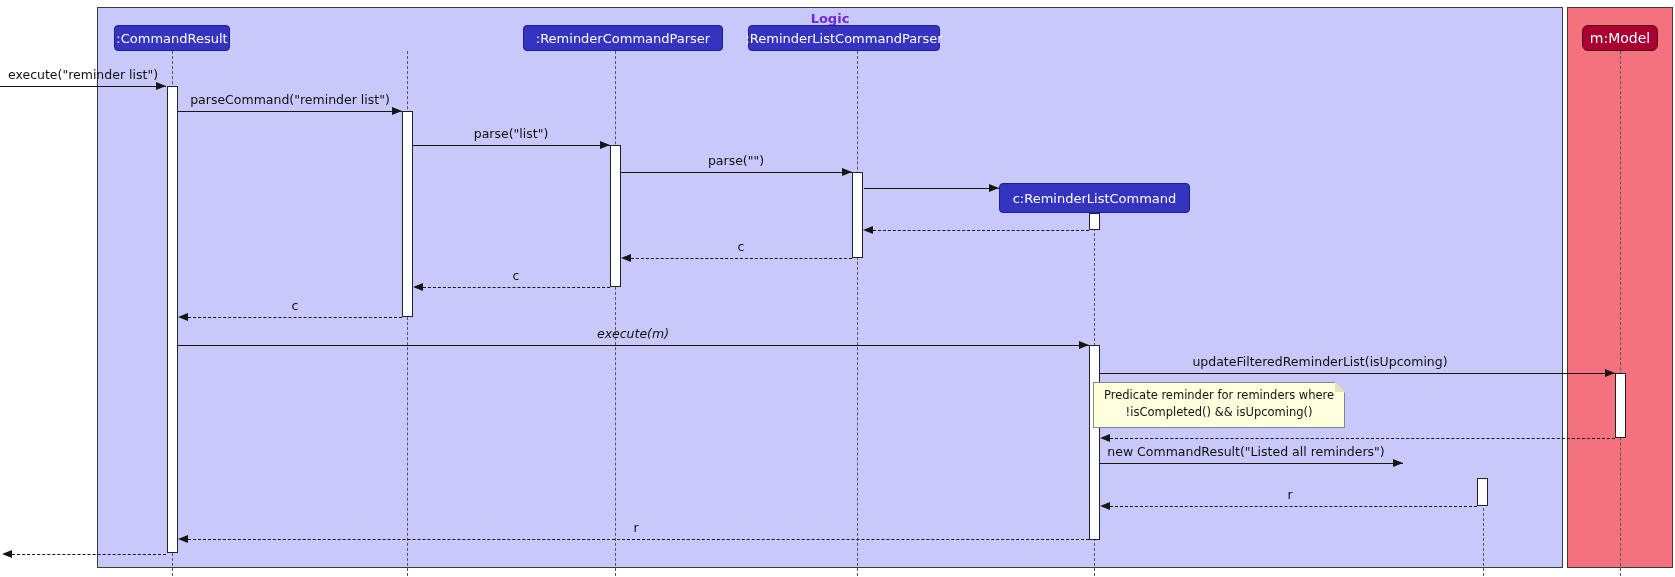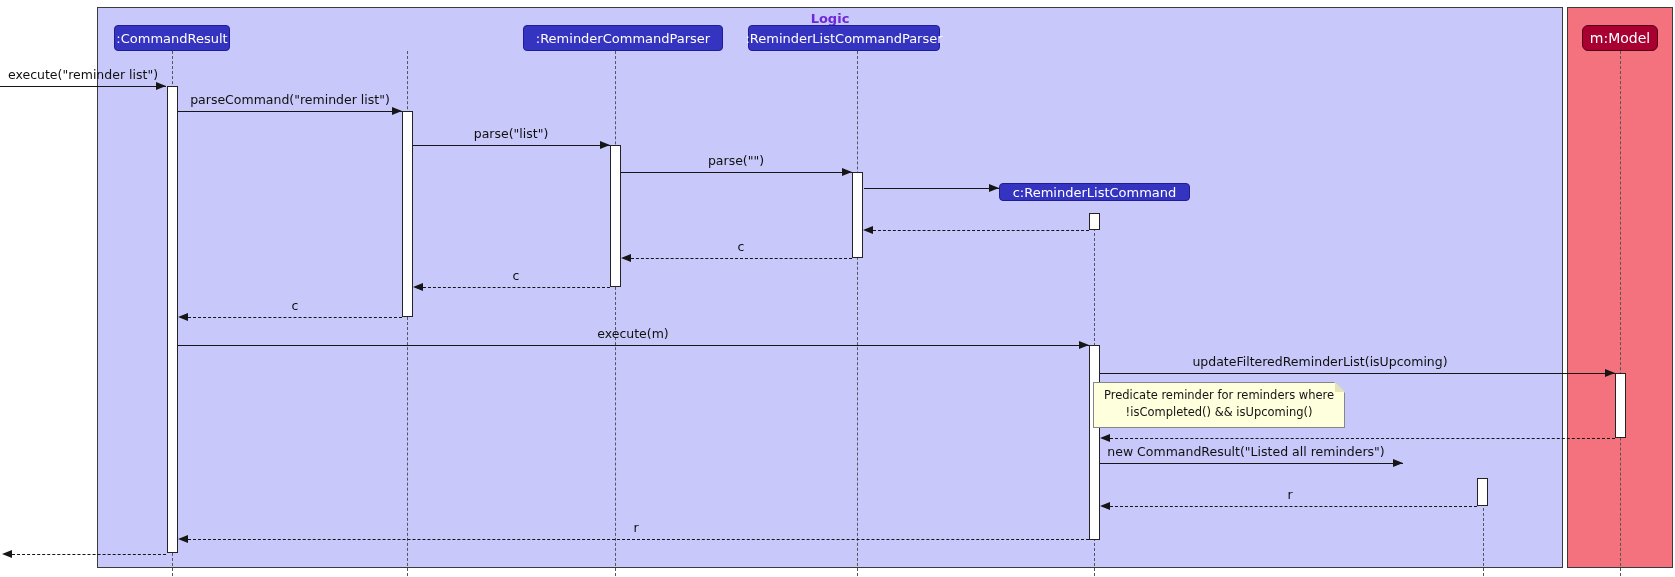--- a/index.html
+++ b/index.html
@@ -15,21 +15,21 @@
     text-align:center; white-space:nowrap; transform:translateX(-50%);
   }
   .lifeline { position:absolute; width:0; border-left:1px dashed #565656; }
   .activation { position:absolute; width:11px; box-sizing:border-box; background:#ffffff; border:1px solid #232323; }
   .participant {
     position:absolute; box-sizing:border-box; height:26px;
     background:#3534C0; border:1px solid #1F1D96; border-radius:4px;
     color:#ffffff; font-size:13px; white-space:nowrap;
     display:flex; align-items:center; justify-content:center; padding:0 5px;
   }
-  .participant.created { height:18px; }
+  .participant.created { height:30px; }
   .participant.model-obj { background:#A80030; border-color:#560018; border-radius:6px; font-size:14px; }
   .msg-line { position:absolute; height:0; border-top:1px solid #161616; }
   .msg-line.dashed { border-top-style:dashed; }
   .head { position:absolute; width:0; height:0; }
   .head.r { border-top:4px solid transparent; border-bottom:4px solid transparent; border-left:10px solid #161616; }
   .head.l { border-top:4px solid transparent; border-bottom:4px solid transparent; border-right:10px solid #161616; }
   .msg-label {
     position:absolute; font-size:12.5px; color:#101010; white-space:nowrap;
     transform:translateX(-50%); text-align:center;
   }
@@ -115,21 +115,21 @@
   <div class="msg-line dashed" style="left:423px; top:287px; width:187px;"></div>
   <div class="head l" style="left:413px; top:283px;"></div>
   <div class="msg-label" style="left:516px; top:268px;">c</div>
 
   <div class="msg-line dashed" style="left:188px; top:317px; width:214px;"></div>
   <div class="head l" style="left:178px; top:313px;"></div>
   <div class="msg-label" style="left:295px; top:298px;">c</div>
 
   <div class="msg-line" style="left:178px; top:345px; width:911px;"></div>
   <div class="head r" style="left:1079px; top:341px;"></div>
-  <div class="msg-label" style="left:633px; top:326px;">execute(m)</div>
+  <div class="msg-label" style="left:633px; top:326px;font-style:italic;">execute(m)</div>
 
   <div class="msg-line" style="left:1100px; top:373px; width:515px;"></div>
   <div class="head r" style="left:1605px; top:369px;"></div>
   <div class="msg-label" style="left:1320px; top:354px;">updateFilteredReminderList(isUpcoming)</div>
 
   <div class="note" style="left:1093px; top:382px;">
     <span class="fold-bg"></span>
     <span class="fold-flap"></span>
     <div>Predicate reminder for reminders where</div>
     <div>!isCompleted() &amp;&amp; isUpcoming()</div>

